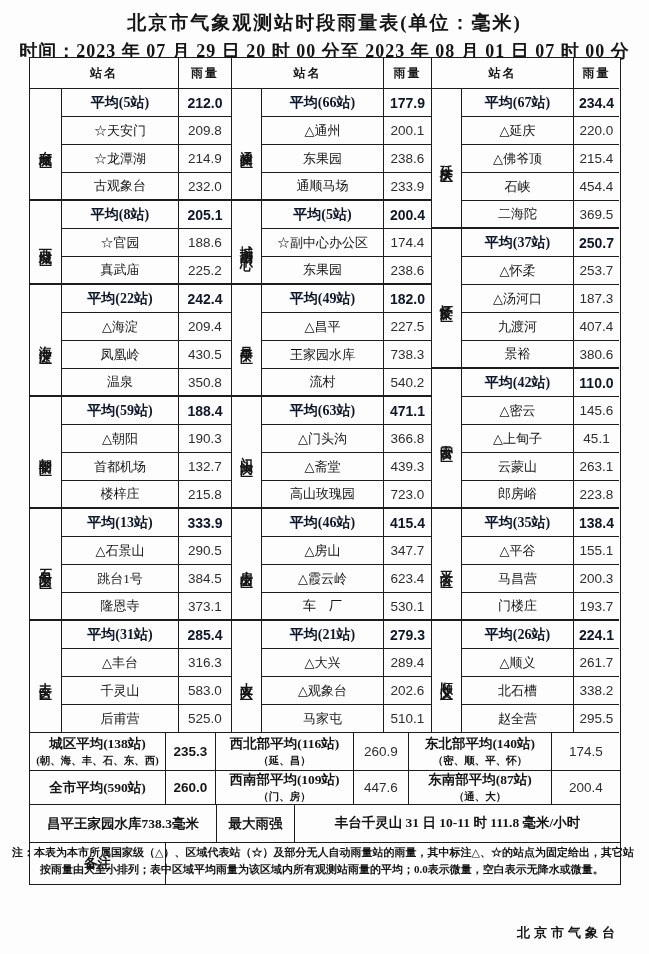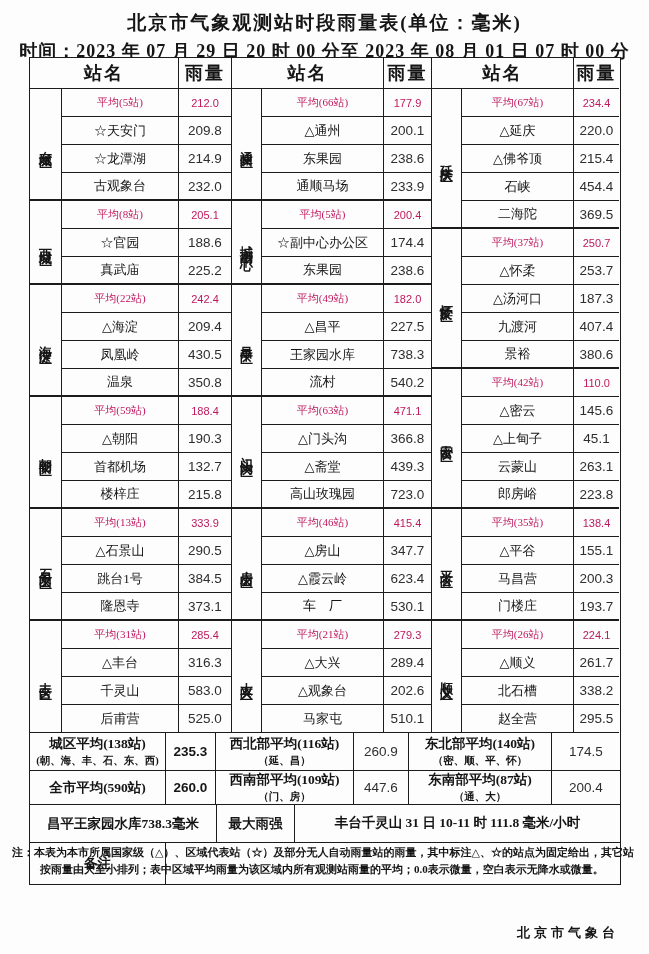--- a/index.html
+++ b/index.html
@@ -44,41 +44,41 @@
   .g1 { grid-template-columns: 30px 122px 47px; }
   .g2 { grid-template-columns: 30px 112px 45px; }
   .cell {
     display: flex; align-items: center; justify-content: center;
     border-right: 1px solid #1c1c1c;
     border-bottom: 1px solid #1c1c1c;
     font-size: 13px;
     overflow: hidden;
     white-space: nowrap;
   }
-  .head { font-weight: bold; font-size: 18px; border-bottom-width: 1.6px; letter-spacing: 2px; }
+  .head { font-weight: bold; font-size: 12px; border-bottom-width: 1.6px; letter-spacing: 2px; }
   .hs { grid-column: 1 / 3; }
   .hv { grid-column: 3; border-right: none; }
   .dist {
     writing-mode: vertical-lr;
     text-orientation: upright;
     font-weight: bold;
     letter-spacing: 3px;
     font-size: 13px;
     white-space: normal;
     line-height: 1;
     border-bottom-width: 2px;
   }
   .dlast { border-bottom-width: 1px; }
   .val {
     border-right: none;
     font-family: "Liberation Sans", "DejaVu Sans", sans-serif;
     font-size: 13.5px;
     color: #2e2e2e;
   }
-  .avg { font-weight: normal; color: #be185d; font-size: 11px; }
+  .avg { font-weight: bold; color: #0f172a; font-size: 14px; }
   .dend { border-bottom-width: 2px; }
   .group .cell:nth-last-child(-n+2).dend { border-bottom-width: 2px; }
 
   
   .summary { border-top: 0px; }
   .srow { display: flex; }
   .scell {
     display: flex; flex-direction: column;
     align-items: center; justify-content: center;
     border-right: 1px solid #1c1c1c;

